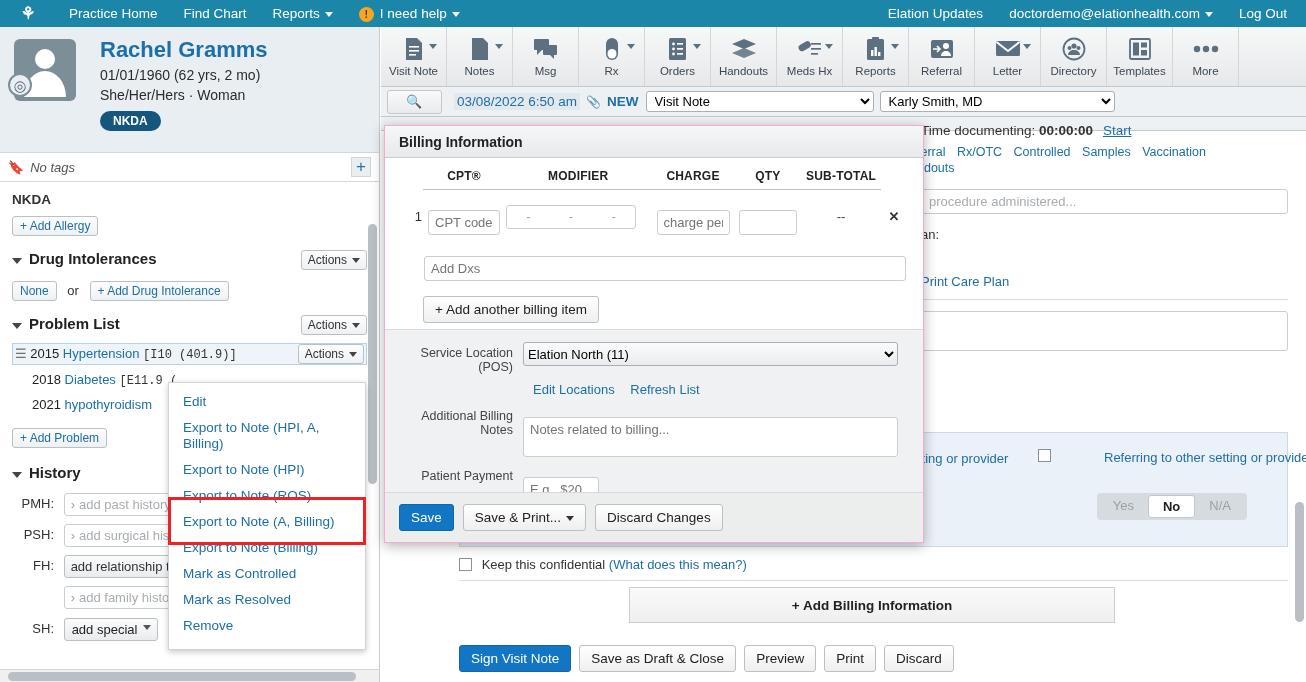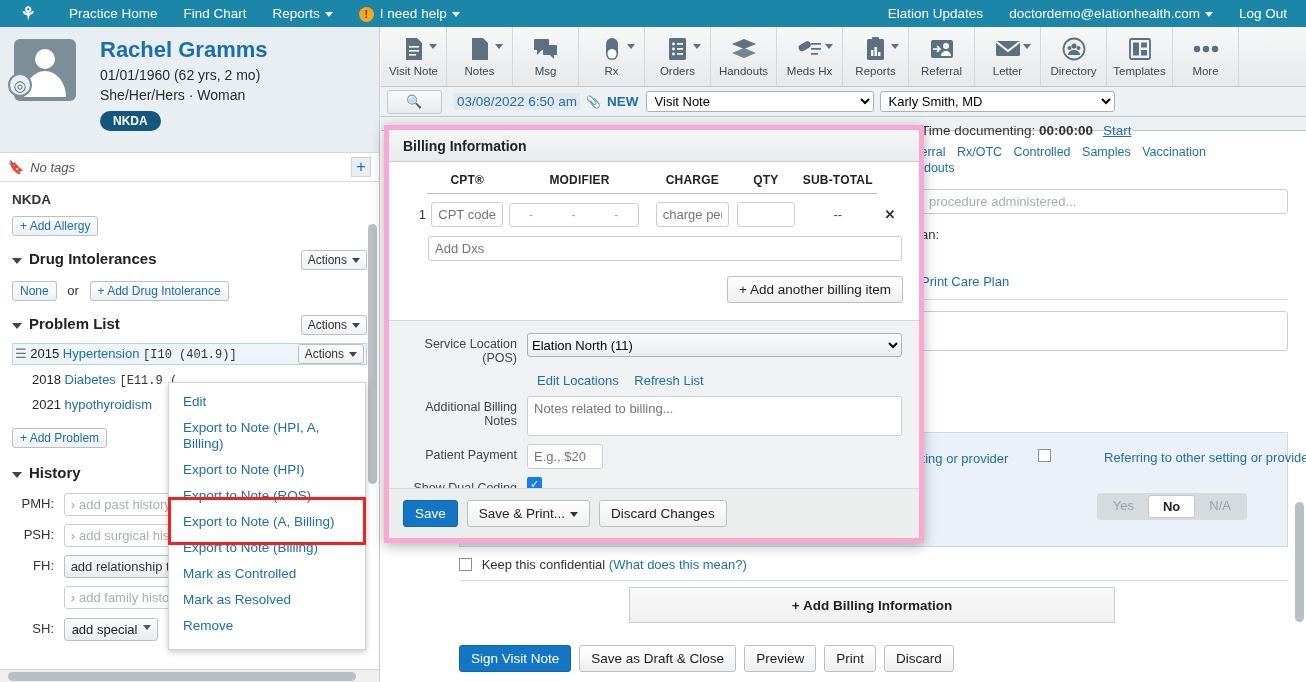--- a/index.html
+++ b/index.html
@@ -205,36 +205,36 @@
   }
   #ctxmenu .mi { color:#1c6fa8; font-size:13.5px; padding:5px 14px; line-height:16px; }
   #ctxredbox {
     position:absolute; left:168px; top:497px; width:198px; height:48px;
     border:3px solid #ee2222; z-index:41; pointer-events:none;
   }
 
   
   #modal {
     position:absolute; left:384px; top:125px; width:540px; height:418px;
-    background:#fff; border:5px solid #f9a8d4; box-shadow:0 3px 12px rgba(0,0,0,.3); z-index:50;
+    background:#fff; border:1px solid #f9a8d4; box-shadow:0 3px 12px rgba(0,0,0,.3); z-index:50;
   }
   #modal .mhead {
     height:32px; background:linear-gradient(#f6f7f8,#e7e9eb); border-bottom:1px solid #c8cdd1;
     display:flex; align-items:center; padding-left:14px; font-size:14px; font-weight:bold; color:#222;
   }
   #modal .mbody { padding:10px 16px 0 16px; }
   table.billtbl { width:100%; border-collapse:collapse; }
   table.billtbl th {
     font-size:12px; font-weight:bold; color:#222; letter-spacing:.2px;
     border-bottom:1px solid #b9bec3; padding-bottom:6px; text-align:center;
   }
   table.billtbl td { padding-top:8px; font-size:13px; color:#333; }
   .in {
     border:1px solid #c9ced3; border-radius:3px; background:#fff; color:#c2410c;
-    font-size:13px; padding:4px 6px; font-family:"Liberation Sans",sans-serif;
+    font-size:13px; padding:4px 6px; font-family:"Liberation Sans",sans-serif;margin-top:12px;
   }
   .modsplit {
     border:1px solid #c9ced3; border-radius:3px; height:24px; width:130px; color:#9aa0a6;
     display:flex; align-items:center; justify-content:space-around; font-size:12px; background:#fff;
   }
   .xclose { color:#6b7278; font-size:15px; font-weight:bold; text-align:center; }
   .mform { background:#f0f1f2; border-top:1px solid #d6dadd; padding:12px 16px 10px 16px; }
   .frow { display:flex; align-items:flex-start; margin-bottom:8px; }
   .flbl { width:122px; text-align:right; font-size:12.5px; color:#444; padding-top:4px; padding-right:10px; }
   select.msel {
@@ -627,21 +627,21 @@
           <td style="text-align:center;"><input class="in" style="width: 58px;" value=""></td>
           <td style="text-align:center;color:#444;">--</td>
           <td class="xclose">✕</td>
         </tr>
         <tr>
           <td></td>
           <td colspan="6"><input class="in" style="width: 100%;" placeholder="Add Dxs"></td>
         </tr>
       </tbody>
     </table>
-    <div style="margin:14px 0 17px 22px;text-align:right;">
+    <div style="margin:14px 0 6px 22px;">
       <span class="btn" style="display:inline-block;">+ Add another billing item</span>
     </div>
   </div>
 
   <div class="mform">
     <div class="frow">
       <div class="flbl">Service Location (POS)</div>
       <select class="msel">
         <option>Elation North (11)</option>
       </select>

